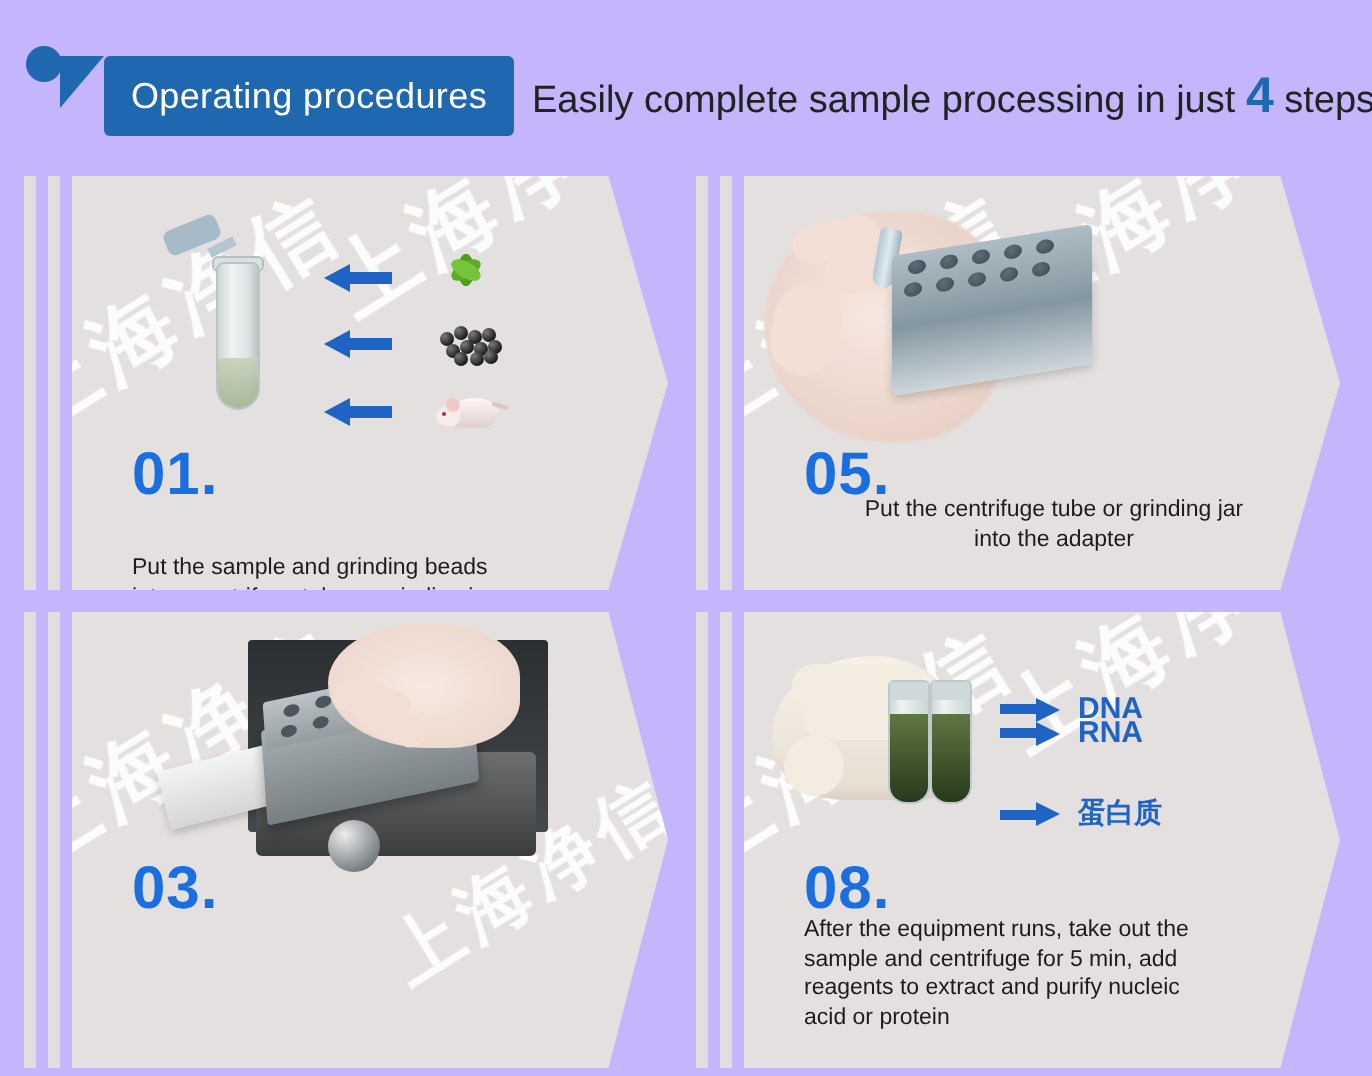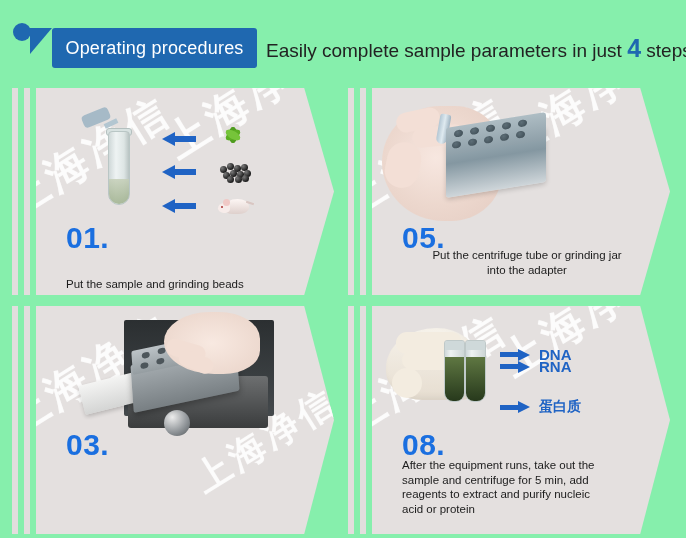--- a/index.html
+++ b/index.html
@@ -2,21 +2,21 @@
 <html><head>
 <meta charset="utf-8">
 <style>
   * { box-sizing: border-box; margin: 0; padding: 0; }
   html, body {
     width: 686px; height: 538px;
     background: #ffffff;
     font-family: "Liberation Sans", sans-serif;
     overflow: hidden;
   }
-  .page { position: relative; width: 686px; height: 538px; background: #86efac; }
+  .page { position: relative; width: 686px; height: 538px; background: #c4b5fd; }
 
   
   .header { position: absolute; left: 0; top: 0; width: 686px; height: 84px; }
   .hdr-dot {
     position: absolute; left: 13px; top: 23px;
     width: 18px; height: 18px; border-radius: 50%;
     background: #1f68b0;
   }
   .hdr-tail {
     position: absolute; left: 30px; top: 28px;
@@ -308,21 +308,21 @@
 
 <div class="page">
 
   <div class="header">
     <div class="hdr-dot"></div>
     <div class="hdr-tail"></div>
     <div class="hdr-banner">
       <span class="hdr-banner-label">Operating procedures</span>
     </div>
     <div class="hdr-sub">
-      <span>Easily complete sample parameters in just </span><span class="num">4</span><span> steps:</span>
+      <span>Easily complete sample processing in just </span><span class="num">4</span><span> steps:</span>
     </div>
   </div>
 
   <div class="grid">
 
     <div class="cell c1">
       <div class="bar b1"></div>
       <div class="bar b2"></div>
       <div class="panel">
         <div class="wm w-a">上海净信</div>

